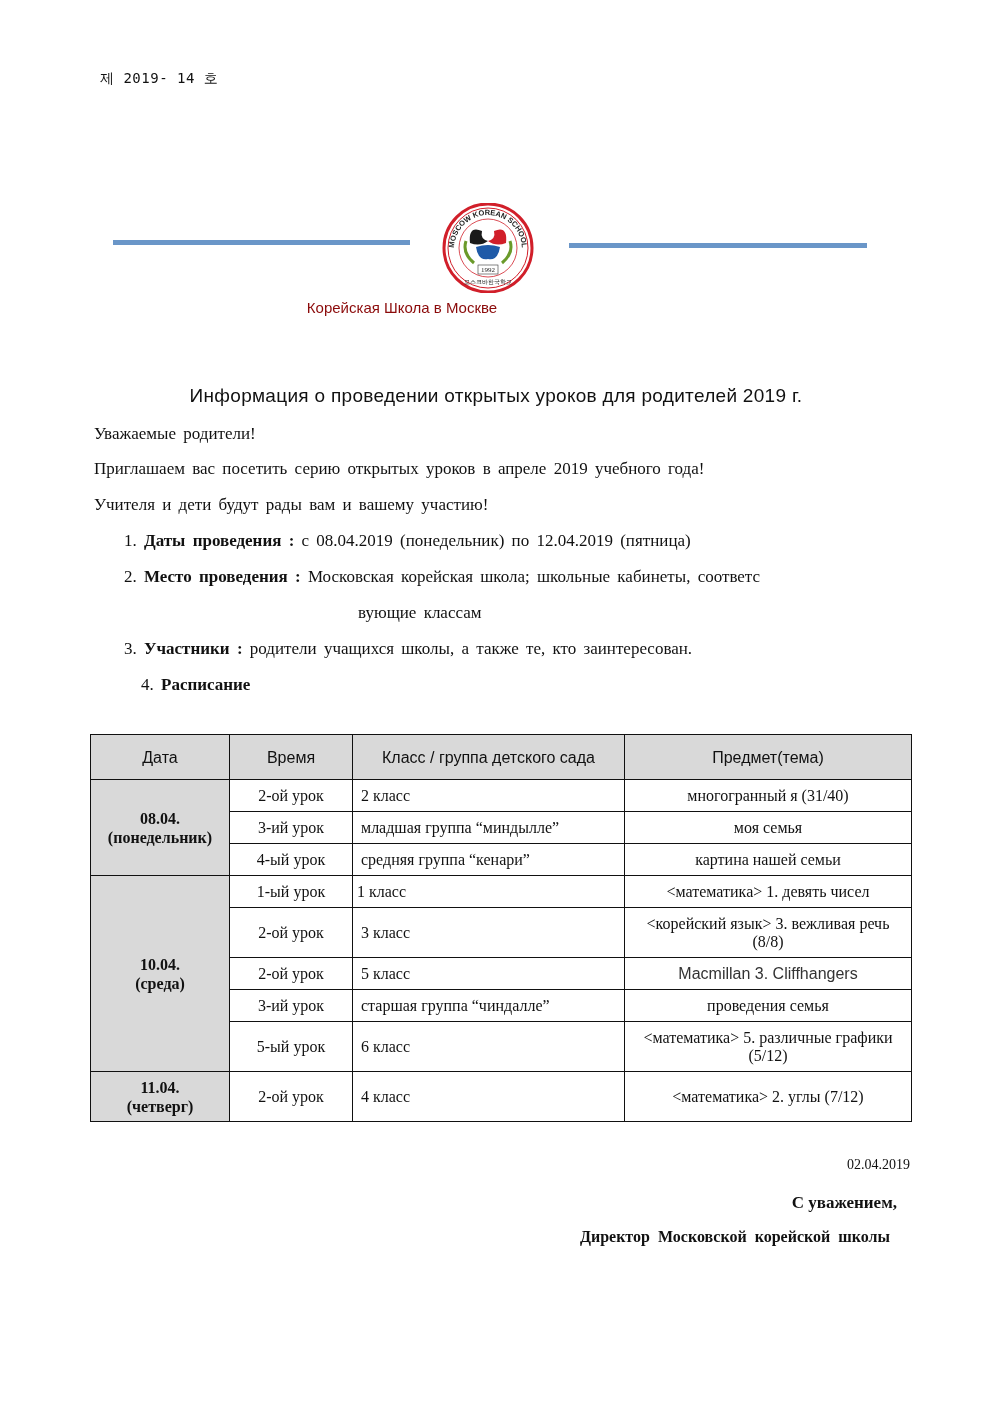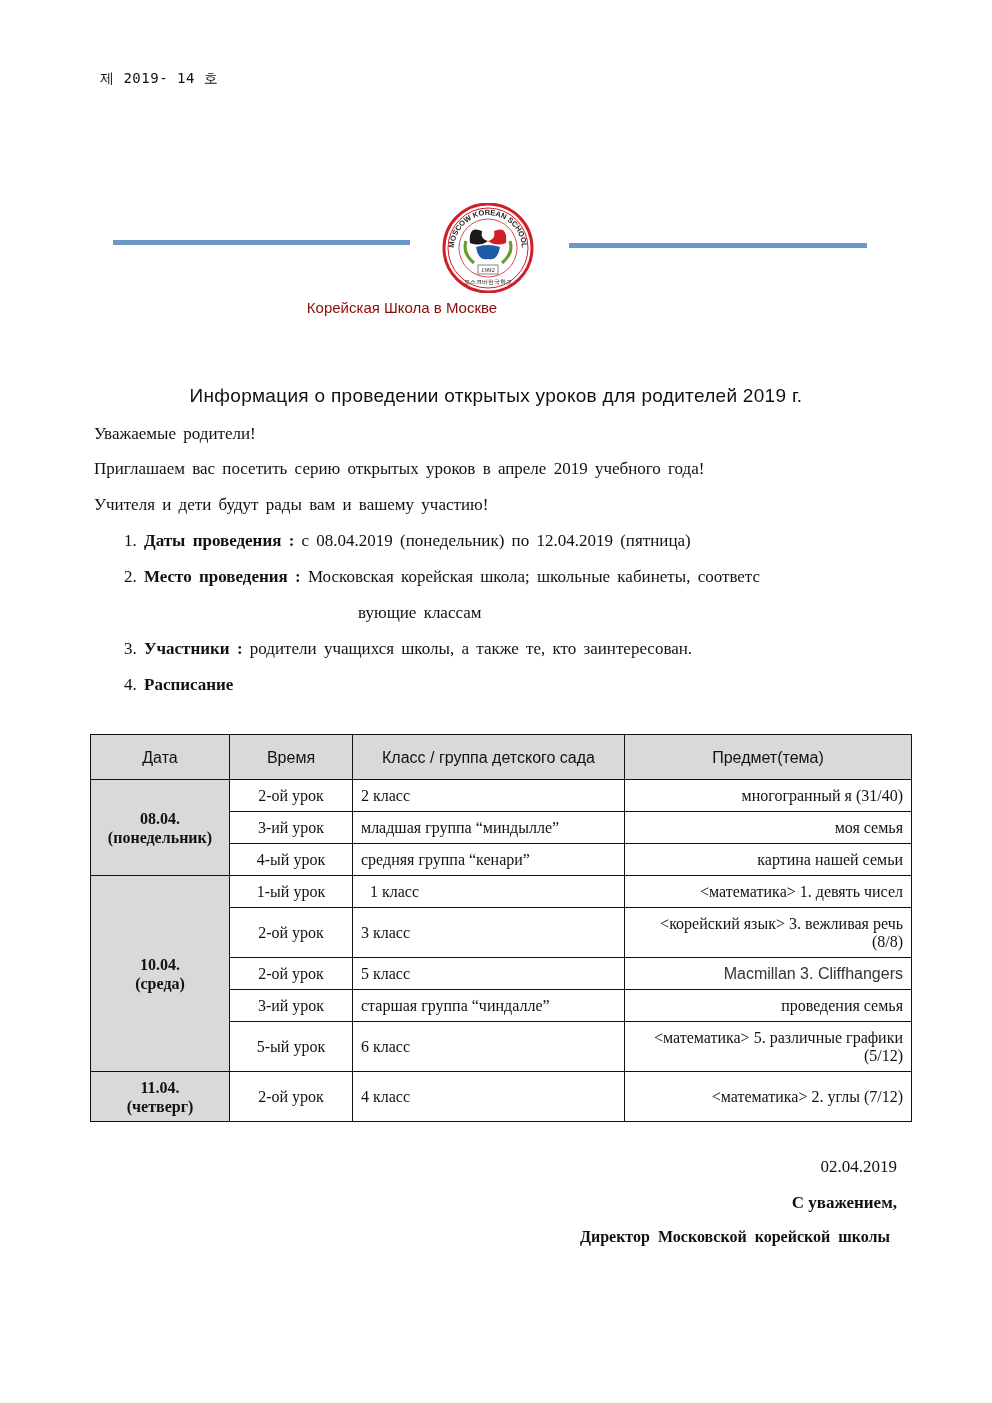--- a/index.html
+++ b/index.html
@@ -15,34 +15,34 @@
   .para { left: 94px; font-size: 17px; word-spacing: 3px; }
   .p1 { top: 424px; }
   .p2 { top: 459px; }
   .p3 { top: 495px; }
   .item { left: 124px; font-size: 17px; word-spacing: 3px; }
   .item b { font-weight: bold; }
   .i1 { top: 531px; }
   .i2 { top: 567px; }
   .i2b { top: 603px; left: 358px; }
   .i3 { top: 639px; }
-  .i4 { top: 675px; }
+  .i4 { top: 675px; margin-left: 17px; }
 
   table.sched { position: absolute; left: 90px; top: 734px; width: 821px; border-collapse: collapse; table-layout: fixed; border-radius: 22px; }
   table.sched td, table.sched th { border: 1px solid #111; font-size: 16px; padding: 0 8px; vertical-align: middle; }
   table.sched th { background: #d9d9d9; font-family: "Liberation Sans", sans-serif; font-weight: normal; font-size: 16px; text-align: center; height: 44px; line-height: 17px; }
   td.date { background: #d9d9d9; font-weight: bold; text-align: center; line-height: 19px; }
   td.time { text-align: center; }
   td.cls { text-align: left; }
-  td.subj { text-align: right; line-height: 18px; }
+  td.subj { text-align: center; line-height: 18px; }
   td.sans { font-family: "Liberation Sans", sans-serif; color: #333; }
   tr.h32 td { height: 31px; }
   tr.h48 td { height: 49px; }
 
-  .sig-date { right: 95px; top: 1157px; font-size: 17px; }
+  .sig-date { right: 82px; top: 1157px; font-size: 14px; }
   .sig-regards { right: 95px; top: 1193px; font-size: 17px; font-weight: bold; }
   .sig-director { right: 102px; top: 1228px; font-size: 16px; font-weight: bold; word-spacing: 4px; }
 </style>
 </head>
 <body>
 
 <div class="abs docnum">제 2019- 14  호</div>
 
 <div class="abs rule left"></div>
 <div class="abs rule right"></div>
@@ -129,21 +129,21 @@
       <td class="time">4-ый урок</td>
       <td class="cls">средняя группа “кенари”</td>
       <td class="subj">картина нашей семьи</td>
     </tr>
     <tr class="h32">
       <td class="date" rowspan="5">
         <div>10.04.</div>
         <div>(среда)</div>
       </td>
       <td class="time">1-ый урок</td>
-      <td class="cls" style="padding-left:17px">1 класс</td>
+      <td class="cls" style="padding-left:4px">1 класс</td>
       <td class="subj">&lt;математика&gt; 1. девять чисел</td>
     </tr>
     <tr class="h48">
       <td class="time">2-ой урок</td>
       <td class="cls">3 класс</td>
       <td class="subj">&lt;корейский язык&gt; 3. вежливая речь (8/8)</td>
     </tr>
     <tr class="h32">
       <td class="time">2-ой урок</td>
       <td class="cls">5 класс</td>

